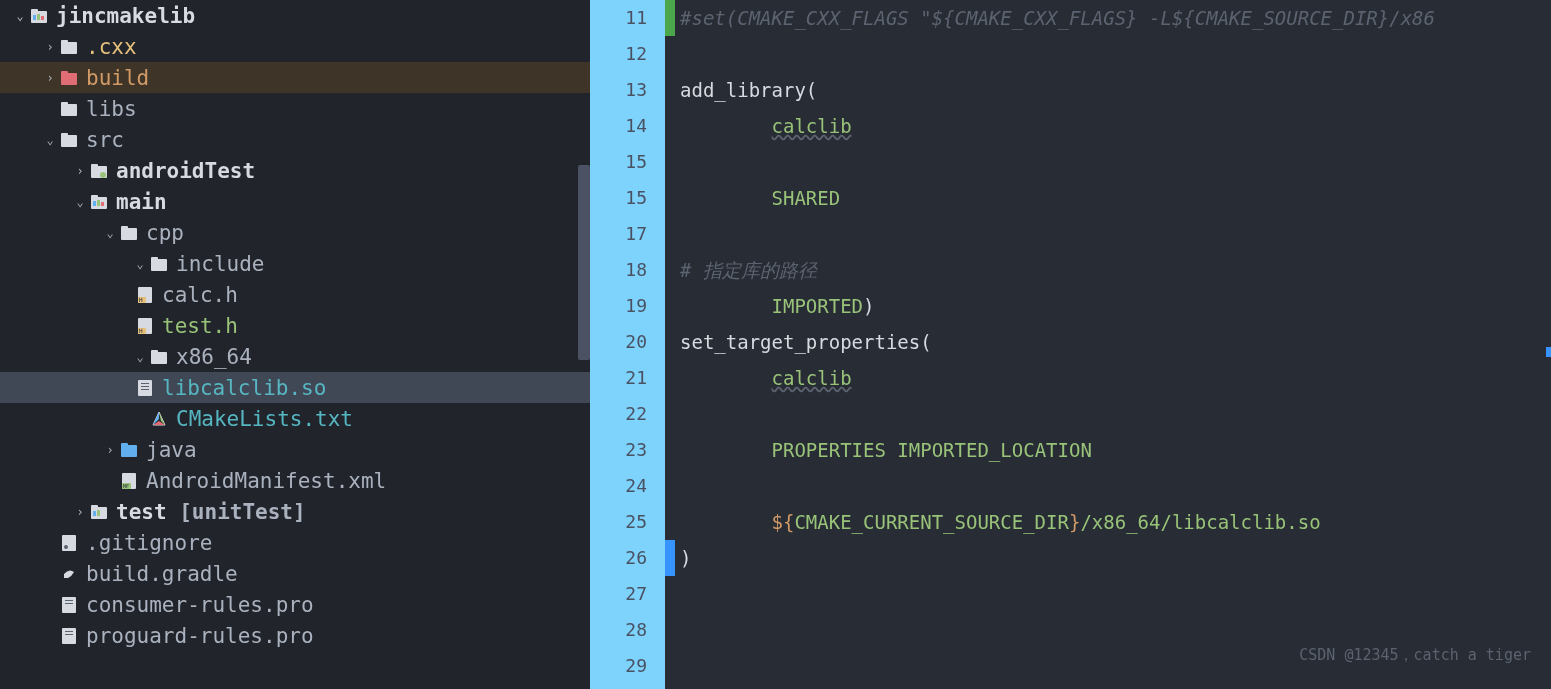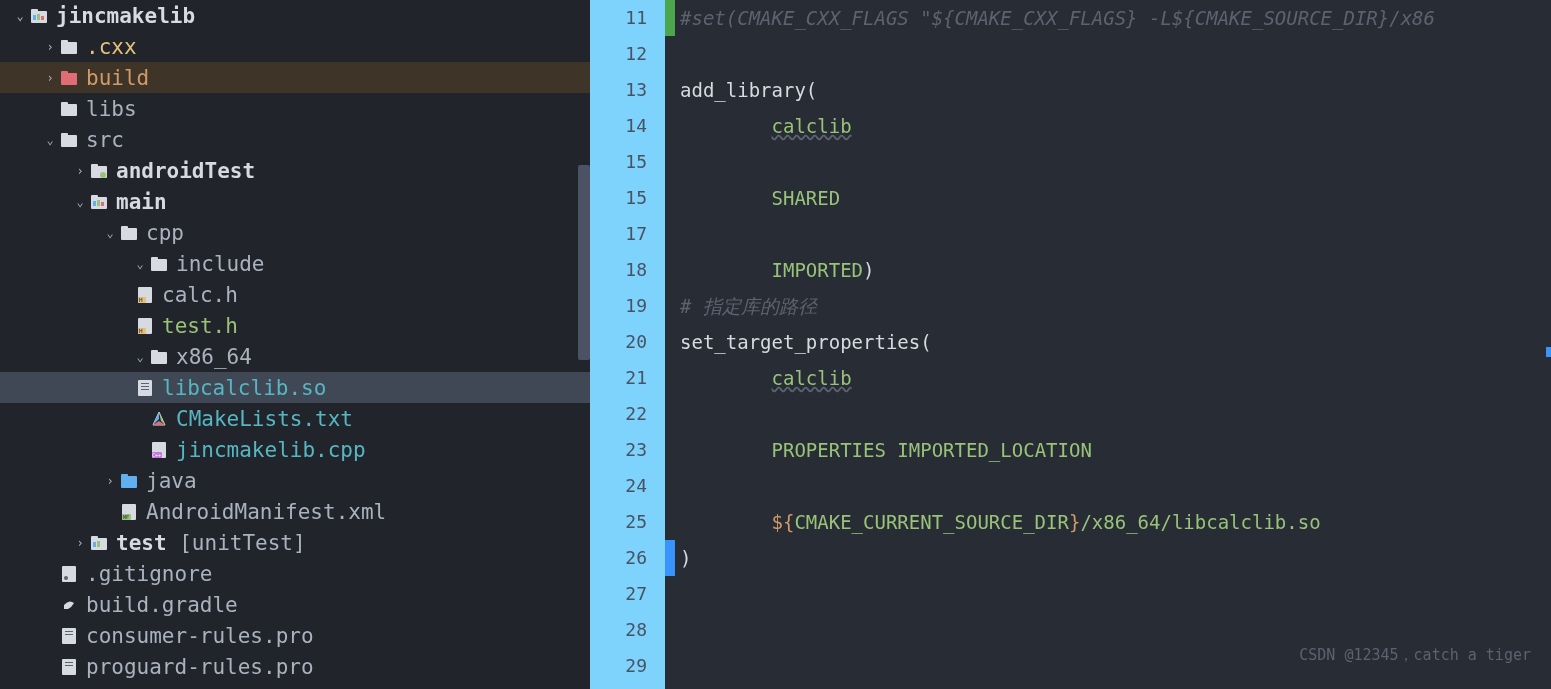--- a/index.html
+++ b/index.html
@@ -54,21 +54,21 @@
 .folder-icon svg { fill: #d7dae0; }
 .folder-red svg { fill: #e06c75; }
 .folder-blue svg { fill: #61afef; }
 .module-icon { color: #d7dae0; }
 .label { font-size: 21px; }
 .label.bold { font-weight: bold; color: #d7dae0; }
 .label.yellow { color: #e5c07b; }
 .label.red-orange { color: #d19a66; }
 .label.green { color: #98c379; }
 .label.cyan { color: #56b6c2; }
-.bracket-text { color: #abb2bf; font-weight: normal; }
+.bracket-text { color: #abb2bf; font-weight: bold; }
 .scrollbar-thumb {
   position: absolute;
   right: 0;
   top: 165px;
   width: 12px;
   height: 195px;
   background: #4b5263;
   border-radius: 2px;
 }
 
@@ -301,31 +301,20 @@
         <svg class="file" viewBox="0 0 14 16">
           <polygon points="7,1 13,14 1,14" fill="none" stroke="#d7dae0" stroke-width="1"></polygon>
           <polygon points="7,1 7,8 1,14" fill="#61afef"></polygon>
           <polygon points="7,1 13,14 9,10" fill="#98c379"></polygon>
           <polygon points="1,14 13,14 7,10" fill="#e06c75"></polygon>
         </svg>
       </span>
     <span class="label cyan">CMakeLists.txt</span>
   </div>
 
-  <div class="tree-item indent-4">
-    <span class="chevron"></span>
-    <span class="icon">
-        <svg class="file" viewBox="0 0 14 16">
-          <rect x="0" y="0" width="14" height="16" rx="1" fill="#d7dae0"></rect>
-          <rect x="0" y="10" width="10" height="6" rx="1" fill="#c678dd"></rect>
-          <text x="0" y="15" font-size="5" fill="#fff">C++</text>
-        </svg>
-      </span>
-    <span class="label cyan">jincmakelib.cpp</span>
-  </div>
 
   <div class="tree-item indent-3">
     <span class="chevron">›</span>
     <span class="icon folder-blue">
         <svg class="folder" viewBox="0 0 16 14">
           <rect x="0" y="2" width="16" height="12" rx="1"></rect>
           <rect x="0" y="0" width="7" height="4" rx="1"></rect>
         </svg>
       </span>
     <span class="label">java</span>
@@ -431,22 +420,22 @@
     <div class="mark blue" style="top:540px"></div>
   </div>
   <div class="code-area">
     <div class="code-line"><span class="tok-gray">#set(CMAKE_CXX_FLAGS "${CMAKE_CXX_FLAGS} -L${CMAKE_SOURCE_DIR}/x86</span></div>
     <div class="code-line"></div>
     <div class="code-line"><span class="tok-white">add_library</span><span class="tok-white">(</span></div>
     <div class="code-line">        <span class="tok-green-u">calclib</span></div>
     <div class="code-line"></div>
     <div class="code-line">        <span class="tok-green">SHARED</span></div>
     <div class="code-line"></div>
+    <div class="code-line"><span class="tok-gray"># 指定库的路径</span></div>
     <div class="code-line">        <span class="tok-green">IMPORTED</span><span class="tok-white">)</span></div>
-    <div class="code-line"><span class="tok-gray"># 指定库的路径</span></div>
     <div class="code-line"><span class="tok-white">set_target_properties</span><span class="tok-white">(</span></div>
     <div class="code-line">        <span class="tok-green-u">calclib</span></div>
     <div class="code-line"></div>
     <div class="code-line">        <span class="tok-green">PROPERTIES</span> <span class="tok-green">IMPORTED_LOCATION</span></div>
     <div class="code-line"></div>
     <div class="code-line">        <span class="tok-orange">${</span><span class="tok-green">CMAKE_CURRENT_SOURCE_DIR</span><span class="tok-orange">}</span><span class="tok-green">/x86_64/libcalclib.so</span></div>
     <div class="code-line"><span class="tok-white">)</span></div>
     <div class="code-line"></div>
   </div>
   <div class="right-mark"></div>

